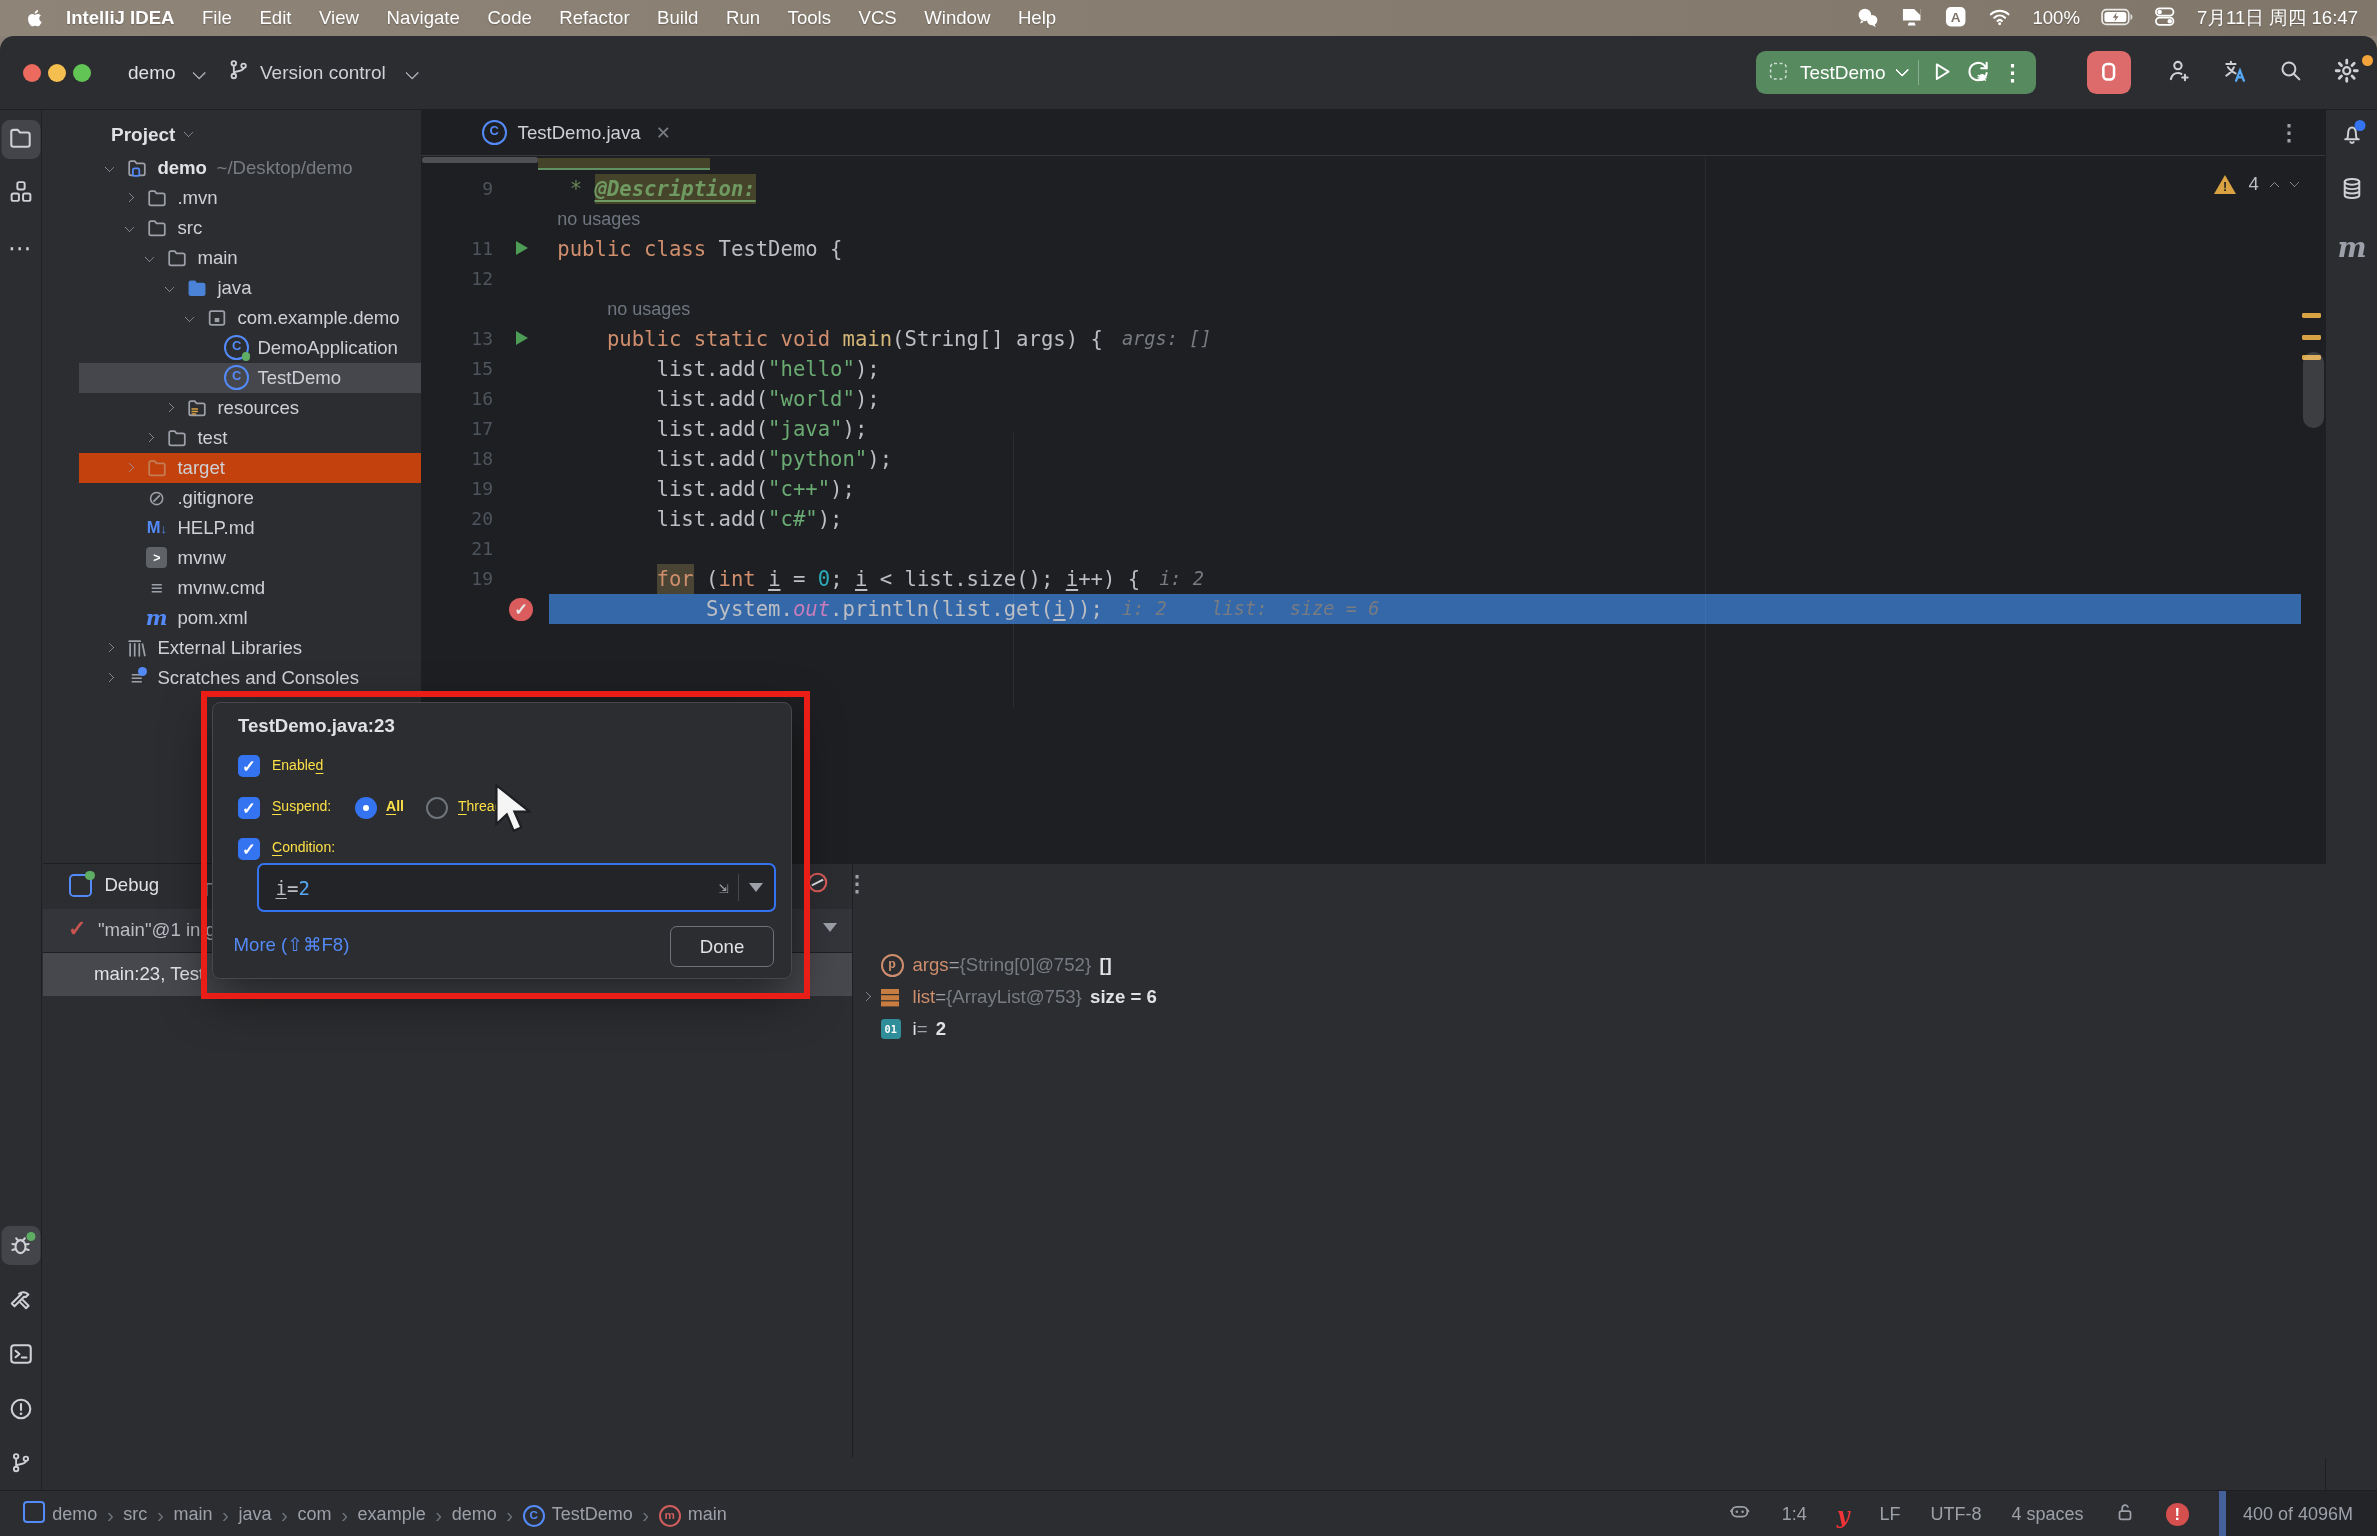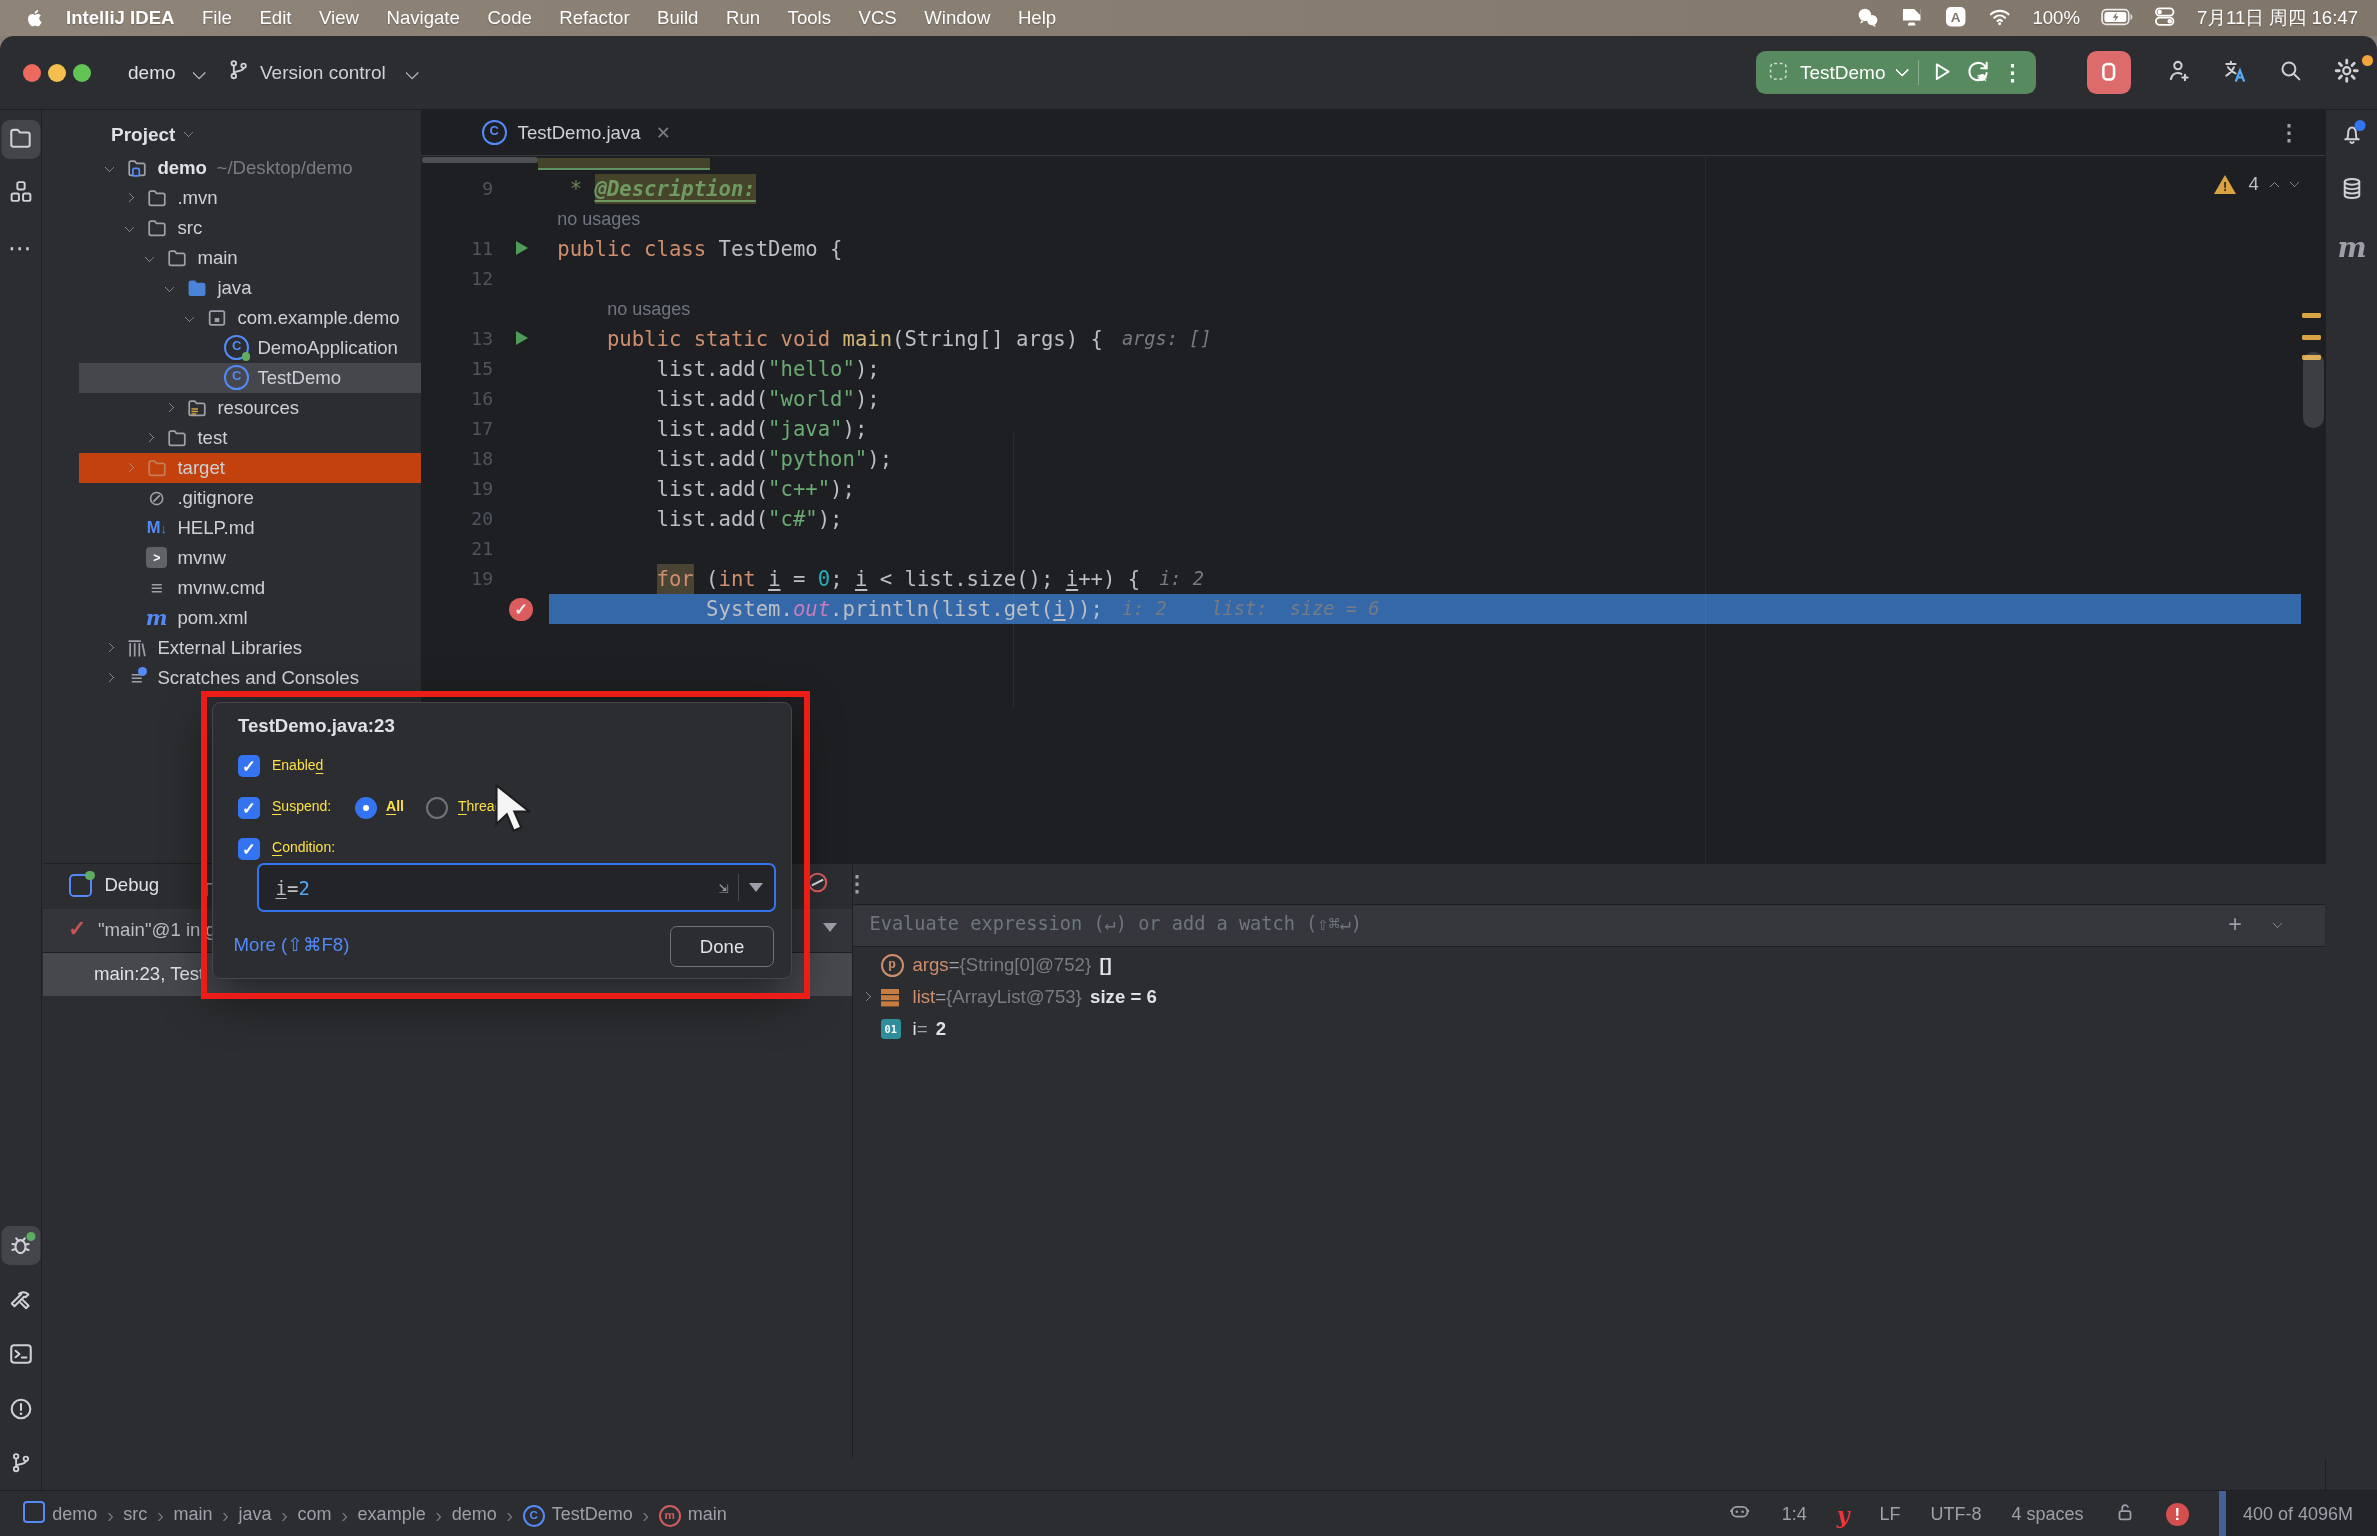--- a/index.html
+++ b/index.html
@@ -632,25 +632,20 @@
         <span class="abs" style="left:55px;top:9.6px;color:#bcbec4;font-size:18.6px;white-space:nowrap;">"main"@1 in g</span>
         <span class="abs" style="left:780px;top:13.8px;width:0;height:0;border-left:7.6px solid transparent;border-right:7.6px solid transparent;border-top:9.6px solid #9da0a8;"></span>
       </div>
 
       <div class="abs" style="left:0;top:89px;width:809px;height:43px;background:#46484d;">
         <span class="abs" style="left:51px;top:9.6px;color:#dfe1e5;font-size:18.6px;white-space:nowrap;">main:23, Test</span>
       </div>
 
       <div class="abs hline" style="left:809px;top:0;width:1.4px;height:594px;"></div>
 
-      <div class="abs" style="left:810px;top:40px;width:1472px;height:41px;background:#35373c;border-top:1.4px solid #1e1f22;border-bottom:1.4px solid #1e1f22;">
-        <span class="abs" style="left:16.5px;top:8.3px;color:#6f7680;font:18.6px 'DejaVu Sans Mono',monospace;">Evaluate expression (↵) or add a watch (⇧⌘↵)</span>
-        <span class="abs" style="right:83px;top:5.5px;color:#9da0a8;font-size:23.4px;">+</span>
-        <span class="abs cv sm" style="right:44px;top:15px;color:#9da0a8;"></span>
-      </div>
       <div class="abs" id="var-rows" style="left:810px;top:85px;width:1472px;">
           <div class="vrow">
             <span style="width: 27.5px; display: flex; justify-content: center; flex: 0 0 27.5px;"></span>
             <span style="width: 32px; flex: 0 0 32px; display: flex; align-items: center;">
               <span style="display:inline-block;width:19px;height:19px;border-radius:50%;border:2.1px solid #cf8e6d;color:#cf8e6d;font:bold 12.4px/16.5px 'Liberation Sans';text-align:center;">p</span>
             </span>
             <span class="vname-orange">args</span>
             <span class="veq"> = </span>
             <span class="vref">{String[0]@752}</span>
             <span class="vval">[]</span>

